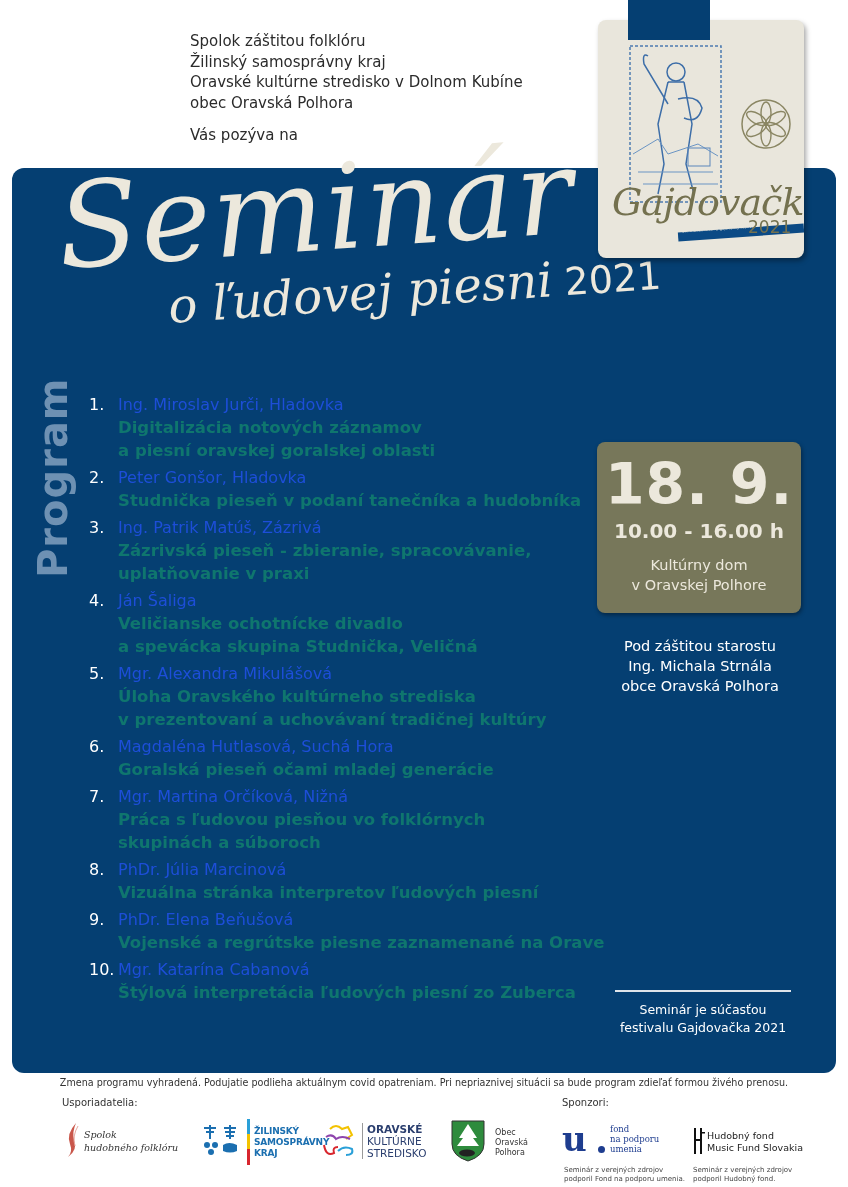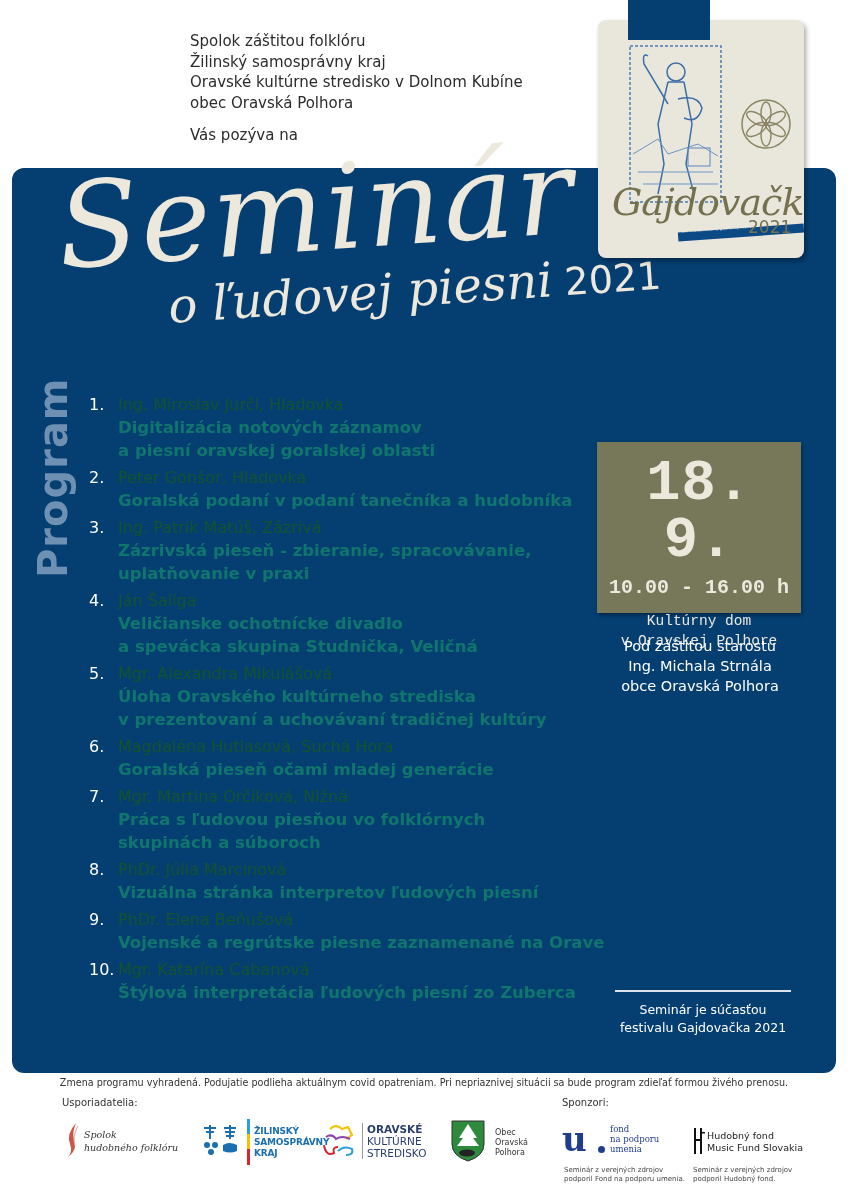--- a/index.html
+++ b/index.html
@@ -23,24 +23,24 @@
   .title-main { position: absolute; left: 62px; top: 168px; font-family: "DejaVu Serif", serif; font-style: italic; font-size: 118px; color: #ece8dc; letter-spacing: 2px; line-height: 1; transform: rotate(-4deg); transform-origin: left bottom; z-index: 2; }
   .title-sub { position: absolute; left: 170px; top: 282px; font-family: "DejaVu Serif", serif; font-style: italic; font-size: 48px; color: #ece8dc; line-height: 1; transform: rotate(-4deg); transform-origin: left bottom; z-index: 2; white-space: nowrap; }
   .title-sub .year { font-style: normal; font-family: "DejaVu Sans", sans-serif; font-size: 38px; margin-left: 12px; }
 
   .program-label { position: absolute; left: 30px; top: 578px; font-size: 40px; font-weight: bold; color: #6e91b3; transform: rotate(-90deg); transform-origin: left top; letter-spacing: 1px; }
 
   .program-list { position: absolute; left: 89px; top: 394px; width: 520px; list-style: none; }
   .program-item { display: flex; margin-bottom: 5px; }
   .program-item .num { width: 29px; flex: none; font-size: 16px; color: #ffffff; line-height: 22px; }
   .program-item .body { flex: 1; }
-  .program-item .speaker { font-size: 16px; color: #14532d; line-height: 22px; }
+  .program-item .speaker { font-size: 16px; color: #1d4ed8; line-height: 22px; }
   .program-item .topic { font-size: 16.5px; font-weight: bold; color: #0f766e; line-height: 23px; }
 
-  .date-box { position: absolute; left: 597px; top: 442px; width: 204px; height: 171px; background: #77775a; border-radius: 0; box-shadow: 1px 2px 4px rgba(0,0,0,0.4); text-align: center; color: #ece8dc; font-family: Liberation Mono, monospace; }
+  .date-box { position: absolute; left: 597px; top: 442px; width: 204px; height: 171px; background: #77775a; border-radius: 8px; box-shadow: 1px 2px 4px rgba(0,0,0,0.4); text-align: center; color: #ece8dc; }
   .date-box .date { font-size: 57px; font-weight: bold; line-height: 1; margin-top: 14px; letter-spacing: 1px; }
   .date-box .time { font-size: 20px; font-weight: bold; margin-top: 6px; }
   .date-box .venue { font-size: 14.5px; line-height: 20px; margin-top: 12px; }
 
   .patronage { position: absolute; left: 598px; top: 636px; width: 204px; text-align: center; font-size: 14.5px; line-height: 20px; color: #ffffff; }
 
   .festival-divider { position: absolute; left: 615px; top: 990px; width: 176px; height: 2px; background: #dfe4ea; }
   .festival-note { position: absolute; left: 600px; top: 1001px; width: 206px; text-align: center; font-size: 12.5px; line-height: 18px; color: #ffffff; }
 
   .disclaimer { position: absolute; left: 0; top: 1077px; width: 848px; text-align: center; font-size: 9.6px; color: #333; }
@@ -130,21 +130,21 @@
     <div class="body">
       <div class="speaker">Ing. Miroslav Jurči, Hladovka</div>
         <div class="topic">Digitalizácia notových záznamov</div>
         <div class="topic">a piesní oravskej goralskej oblasti</div>
       </div>
     </li>
     <li class="program-item">
       <span class="num">2.</span>
     <div class="body">
       <div class="speaker">Peter Gonšor, Hladovka</div>
-        <div class="topic">Goralská podaní v podaní tanečníka a hudobníka</div>
+        <div class="topic">Studnička pieseň v podaní tanečníka a hudobníka</div>
       </div>
     </li>
     <li class="program-item">
       <span class="num">3.</span>
     <div class="body">
       <div class="speaker">Ing. Patrik Matúš, Zázrivá</div>
         <div class="topic">Zázrivská pieseň - zbieranie, spracovávanie,</div>
         <div class="topic">uplatňovanie v praxi</div>
       </div>
     </li>

